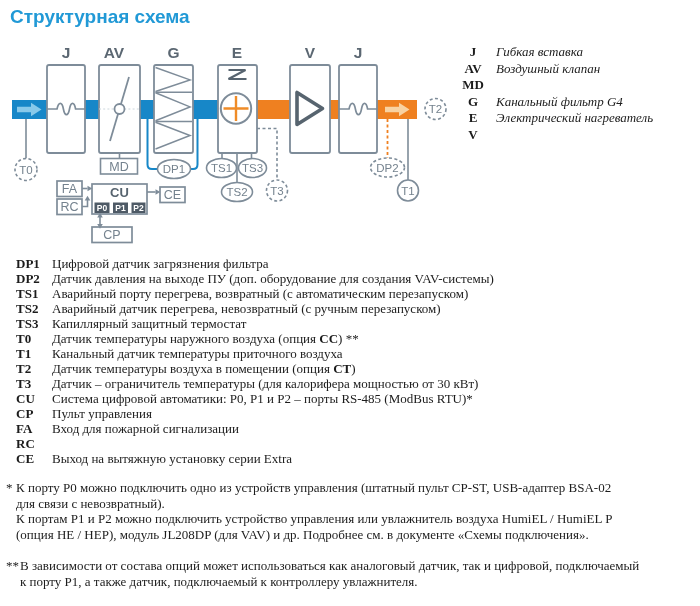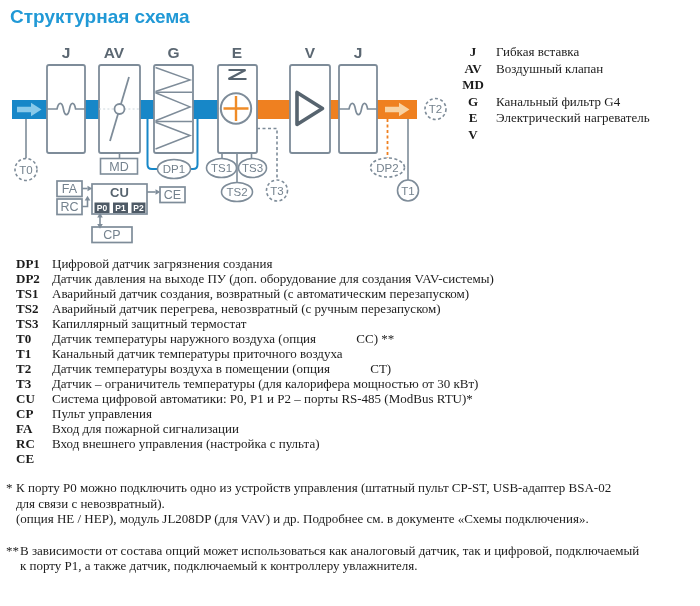--- a/index.html
+++ b/index.html
@@ -4,25 +4,25 @@
 <style>
   html,body{margin:0;padding:0;background:#fff;}
   .page{position:relative;width:687px;height:606px;background:#fff;overflow:hidden;
         font-family:"Liberation Serif",serif;color:#1c1c1c;}
   .title{position:absolute;left:10px;top:6px;font-family:"Liberation Sans",sans-serif;
          font-weight:bold;font-size:19px;color:#2199d6;}
   svg{position:absolute;left:0;top:0;}
   .legend{position:absolute;left:456px;top:44px;width:236px;font-size:13px;line-height:15.6px;}
   .legend-row{display:flex;margin-bottom:1px;}
   .legend-key{width:34px;font-weight:bold;text-align:center;flex:none;}
-  .legend-text{width:176px;margin-left:6px;}
+  .legend-text{width:176px;margin-left:6px;font-style:italic;}
   .list{position:absolute;left:16px;top:256px;font-size:13px;line-height:15px;white-space:nowrap;}
   .list-row{display:flex;}
   .list-key{width:36px;font-weight:bold;flex:none;}
-  .b{font-weight:normal;margin-left:37px;}
+  .b{font-weight:bold;}
   .fns{position:absolute;left:6px;top:480px;font-size:13px;line-height:15.6px;white-space:nowrap;}
   .fn{position:relative;}
   .fn1{margin-left:10px;}
   .fn2{margin-left:14px;margin-top:16px;}
   .fnm{position:absolute;left:-10px;top:0;}
   .fn2 .fnm{left:-14px;}
 </style>
 </head>
 <body>
 
@@ -171,29 +171,29 @@
         <span class="legend-text">Электрический нагреватель</span>
       </div>
     <div class="legend-row">
         <span class="legend-key">V</span>
       </div>
   </div>
 
   <div class="list">
     <div class="list-row">
         <span class="list-key">DP1</span>
-        <span><span>Цифровой датчик загрязнения создания</span><span class="b"></span><span></span></span>
+        <span><span>Цифровой датчик загрязнения фильтра</span><span class="b"></span><span></span></span>
       </div>
     <div class="list-row">
         <span class="list-key">DP2</span>
         <span><span>Датчик давления на выходе ПУ (доп. оборудование для создания VAV-системы)</span><span class="b"></span><span></span></span>
       </div>
     <div class="list-row">
         <span class="list-key">TS1</span>
-        <span><span>Аварийный датчик создания, возвратный (с автоматическим перезапуском)</span><span class="b"></span><span></span></span>
+        <span><span>Аварийный порту перегрева, возвратный (с автоматическим перезапуском)</span><span class="b"></span><span></span></span>
       </div>
     <div class="list-row">
         <span class="list-key">TS2</span>
         <span><span>Аварийный датчик перегрева, невозвратный (с ручным перезапуском)</span><span class="b"></span><span></span></span>
       </div>
     <div class="list-row">
         <span class="list-key">TS3</span>
         <span><span>Капиллярный защитный термостат</span><span class="b"></span><span></span></span>
       </div>
     <div class="list-row">
@@ -219,32 +219,33 @@
     <div class="list-row">
         <span class="list-key">CP</span>
         <span><span>Пульт управления</span><span class="b"></span><span></span></span>
       </div>
     <div class="list-row">
         <span class="list-key">FA</span>
         <span><span>Вход для пожарной сигнализации</span><span class="b"></span><span></span></span>
       </div>
     <div class="list-row">
         <span class="list-key">RC</span>
-        <span><span>Вход внешнего управления (настройка с пульта)</span><span class="b"></span><span></span></span>
       </div>
     <div class="list-row">
         <span class="list-key">CE</span>
+        <span><span>Выход на вытяжную установку серии Extra</span><span class="b"></span><span></span></span>
       </div>
   </div>
 
   <div class="fns">
     <div class="fn fn1">
       <span class="fnm">*</span>
       <div>К порту P0 можно подключить одно из устройств управления (штатный пульт CP-ST, USB-адаптер BSA-02</div>
       <div>для связи с невозвратный).</div>
+      <div>К портам P1 и P2 можно подключить устройство управления или увлажнитель воздуха HumiEL / HumiEL P</div>
       <div>(опция HE / HEP), модуль JL208DP (для VAV) и др. Подробнее см. в документе «Схемы подключения».</div>
     </div>
     <div class="fn fn2">
       <span class="fnm">**</span>
       <div>В зависимости от состава опций может использоваться как аналоговый датчик, так и цифровой, подключаемый</div>
       <div>к порту P1, а также датчик, подключаемый к контроллеру увлажнителя.</div>
     </div>
   </div>
 
 </div>

